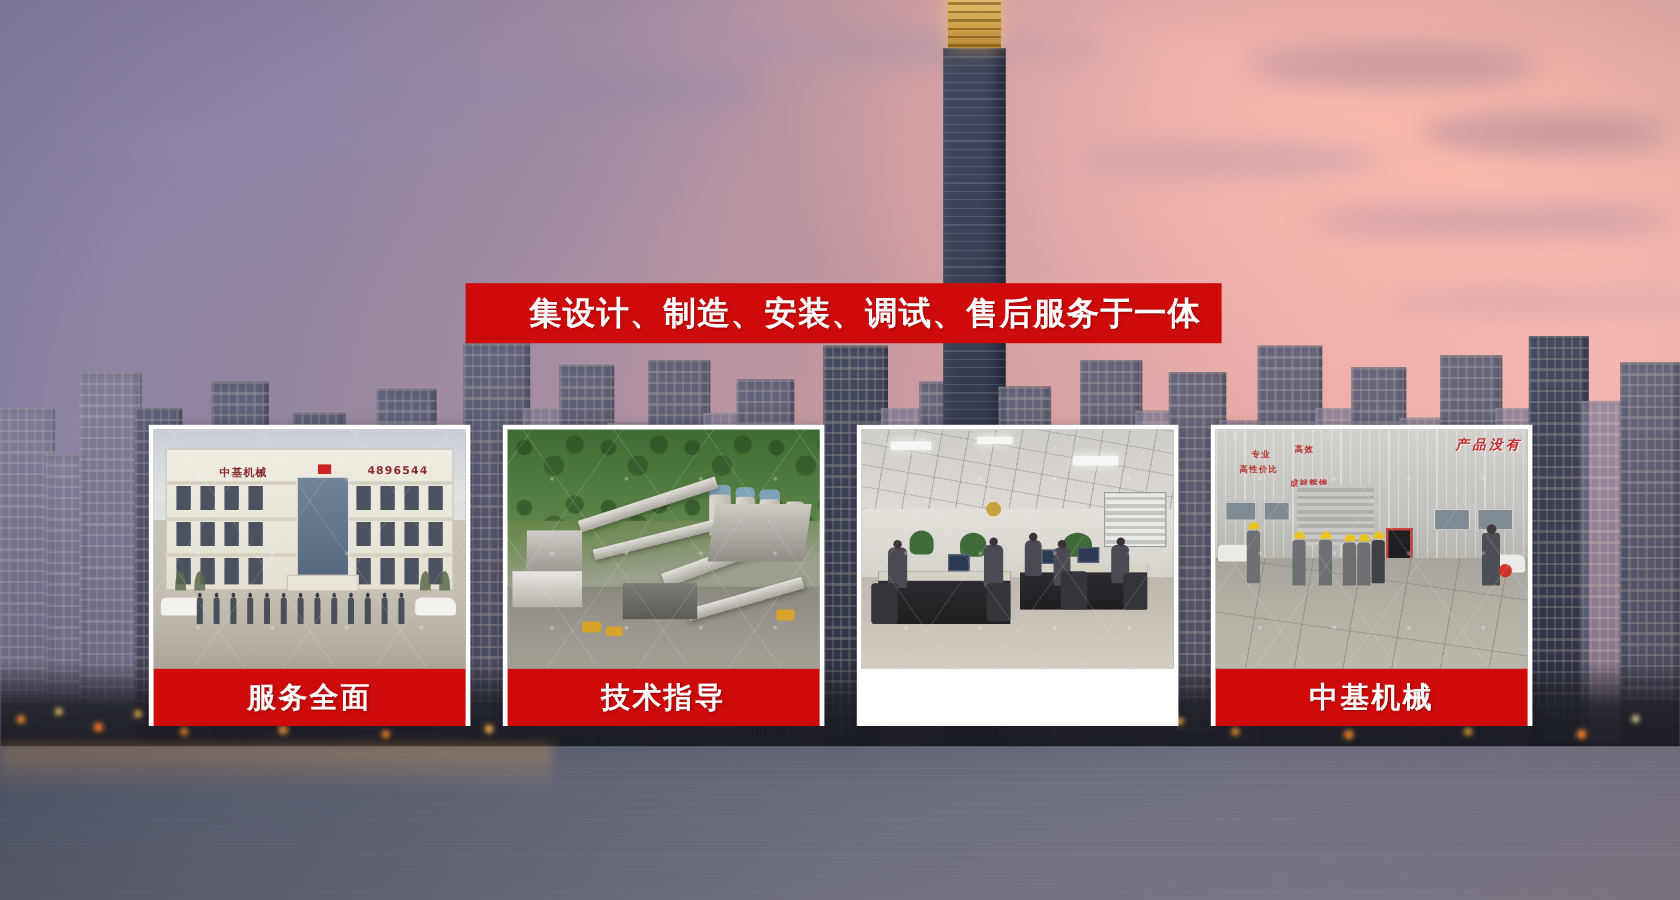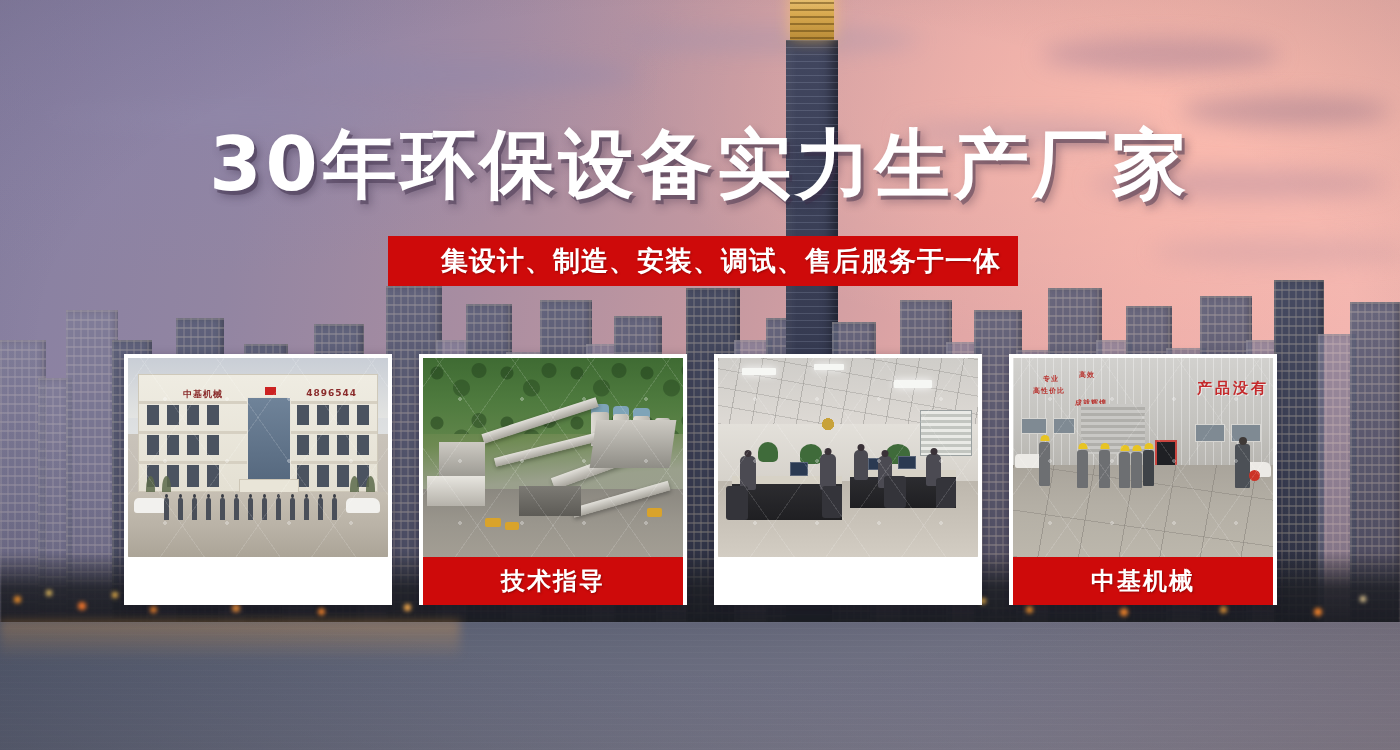--- a/index.html
+++ b/index.html
@@ -254,22 +254,22 @@
     width:7px; height:7px; border-radius:50%; background:#3a3238; }
   .p3 .plant{ position:absolute; background:#3f6b3a; border-radius:50% 50% 25% 25%; }
   .p3 .mon{ position:absolute; background:#2b3a52; border:1px solid #5a6578; }
 
   
   .p4 { position:absolute; inset:0; background:linear-gradient(180deg,#c6c5c3 0%,#bdbcb9 52%,#b2aea6 52%,#a8a39a 100%); }
   .p4 .fac{ position:absolute; left:0; right:0; top:0; height:54%;
     background:linear-gradient(180deg,#d2d1ce 0%,#c4c3bf 60%,#b8b6b1 100%); }
   .p4 .fac::after{ content:""; position:absolute; inset:0;
     background-image:repeating-linear-gradient(90deg, rgba(255,255,255,.35) 0 1px, transparent 1px 8px); }
-  .p4 .bigsign{ position:absolute; right:4px; top:21px; font-size:15px; color:#c4292b; font-weight:bold;
-    letter-spacing:3px; text-shadow:1px 1px 0 rgba(255,255,255,.6); }
+  .p4 .bigsign{ position:absolute; right:4px; top:5px; font-size:11px; color:#c4292b; font-weight:bold;
+    letter-spacing:3px; text-shadow:1px 1px 0 rgba(255,255,255,.6);font-style:italic; }
   .p4 .smallsign{ position:absolute; font-size:7px; color:#b8332f; font-weight:bold; letter-spacing:1px; }
   .p4 .door{ position:absolute; left:142px; top:82px; width:22px; height:36px;
     background:#1f2024; border:2px solid #c9453f; }
   .p4 .rollgate{ position:absolute; left:68px; top:46px; width:64px; height:50px;
     background:repeating-linear-gradient(180deg,#c9c8c5 0 3px,#b0afab 3px 6px); }
   .p4 .win{ position:absolute; background:#7f8a93; border:1px solid #d6d5d1; }
   .p4 .ground{ position:absolute; left:0; right:0; bottom:0; height:46%;
     background:linear-gradient(180deg,#a9a49b 0%,#b4afa5 45%,#bcb7ac 100%); }
   .p4 .ground::after{ content:""; position:absolute; inset:0;
     background-image:repeating-linear-gradient(100deg, rgba(130,125,118,.5) 0 1px, transparent 1px 40px),
@@ -366,21 +366,20 @@
     <div class="lite" style="left:1220px;top:44px;width:7px;height:7px;background:#ffa83a;"></div>
     <div class="lite" style="left:1268px;top:32px;width:6px;height:6px;background:#ffd166;"></div>
     <div class="lite" style="left:1314px;top:46px;width:8px;height:8px;background:#ff8a2b;"></div>
     <div class="lite" style="left:1360px;top:34px;width:6px;height:6px;background:#ffe1a0;"></div>
   </div>
 
   <div class="water"></div>
   <div class="water-refl"></div>
   <div class="vignette"></div>
 
-  <div class="headline">30年环保设备实力生产厂家</div>
 
   <div class="subbar">
     <span class="subbar-text">集设计、制造、安装、调试、售后服务于一体</span>
   </div>
 
   <div class="cards">
 
     <div class="card">
       <div class="card-photo">
         <div class="p1">
@@ -435,20 +434,21 @@
           <div class="person" style="left:120px;"></div>
           <div class="person" style="left:134px;"></div>
           <div class="person" style="left:148px;"></div>
           <div class="person" style="left:162px;"></div>
           <div class="person" style="left:176px;"></div>
           <div class="person" style="left:190px;"></div>
           <div class="person" style="left:204px;"></div>
         </div>
         <div class="mesh"></div>
       </div>
+      <div class="card-caption">服务全面</div>
     </div>
 
     <div class="card">
       <div class="card-photo">
         <div class="p2">
           <div class="green-far"></div>
           <div class="yard"></div>
           <div class="silo-top" style="left:168px;top:46px;width:18px;height:10px;"></div>
           <div class="silo" style="left:168px;top:54px;width:18px;height:34px;"></div>
           <div class="silo-top" style="left:190px;top:48px;width:16px;height:9px;"></div>

